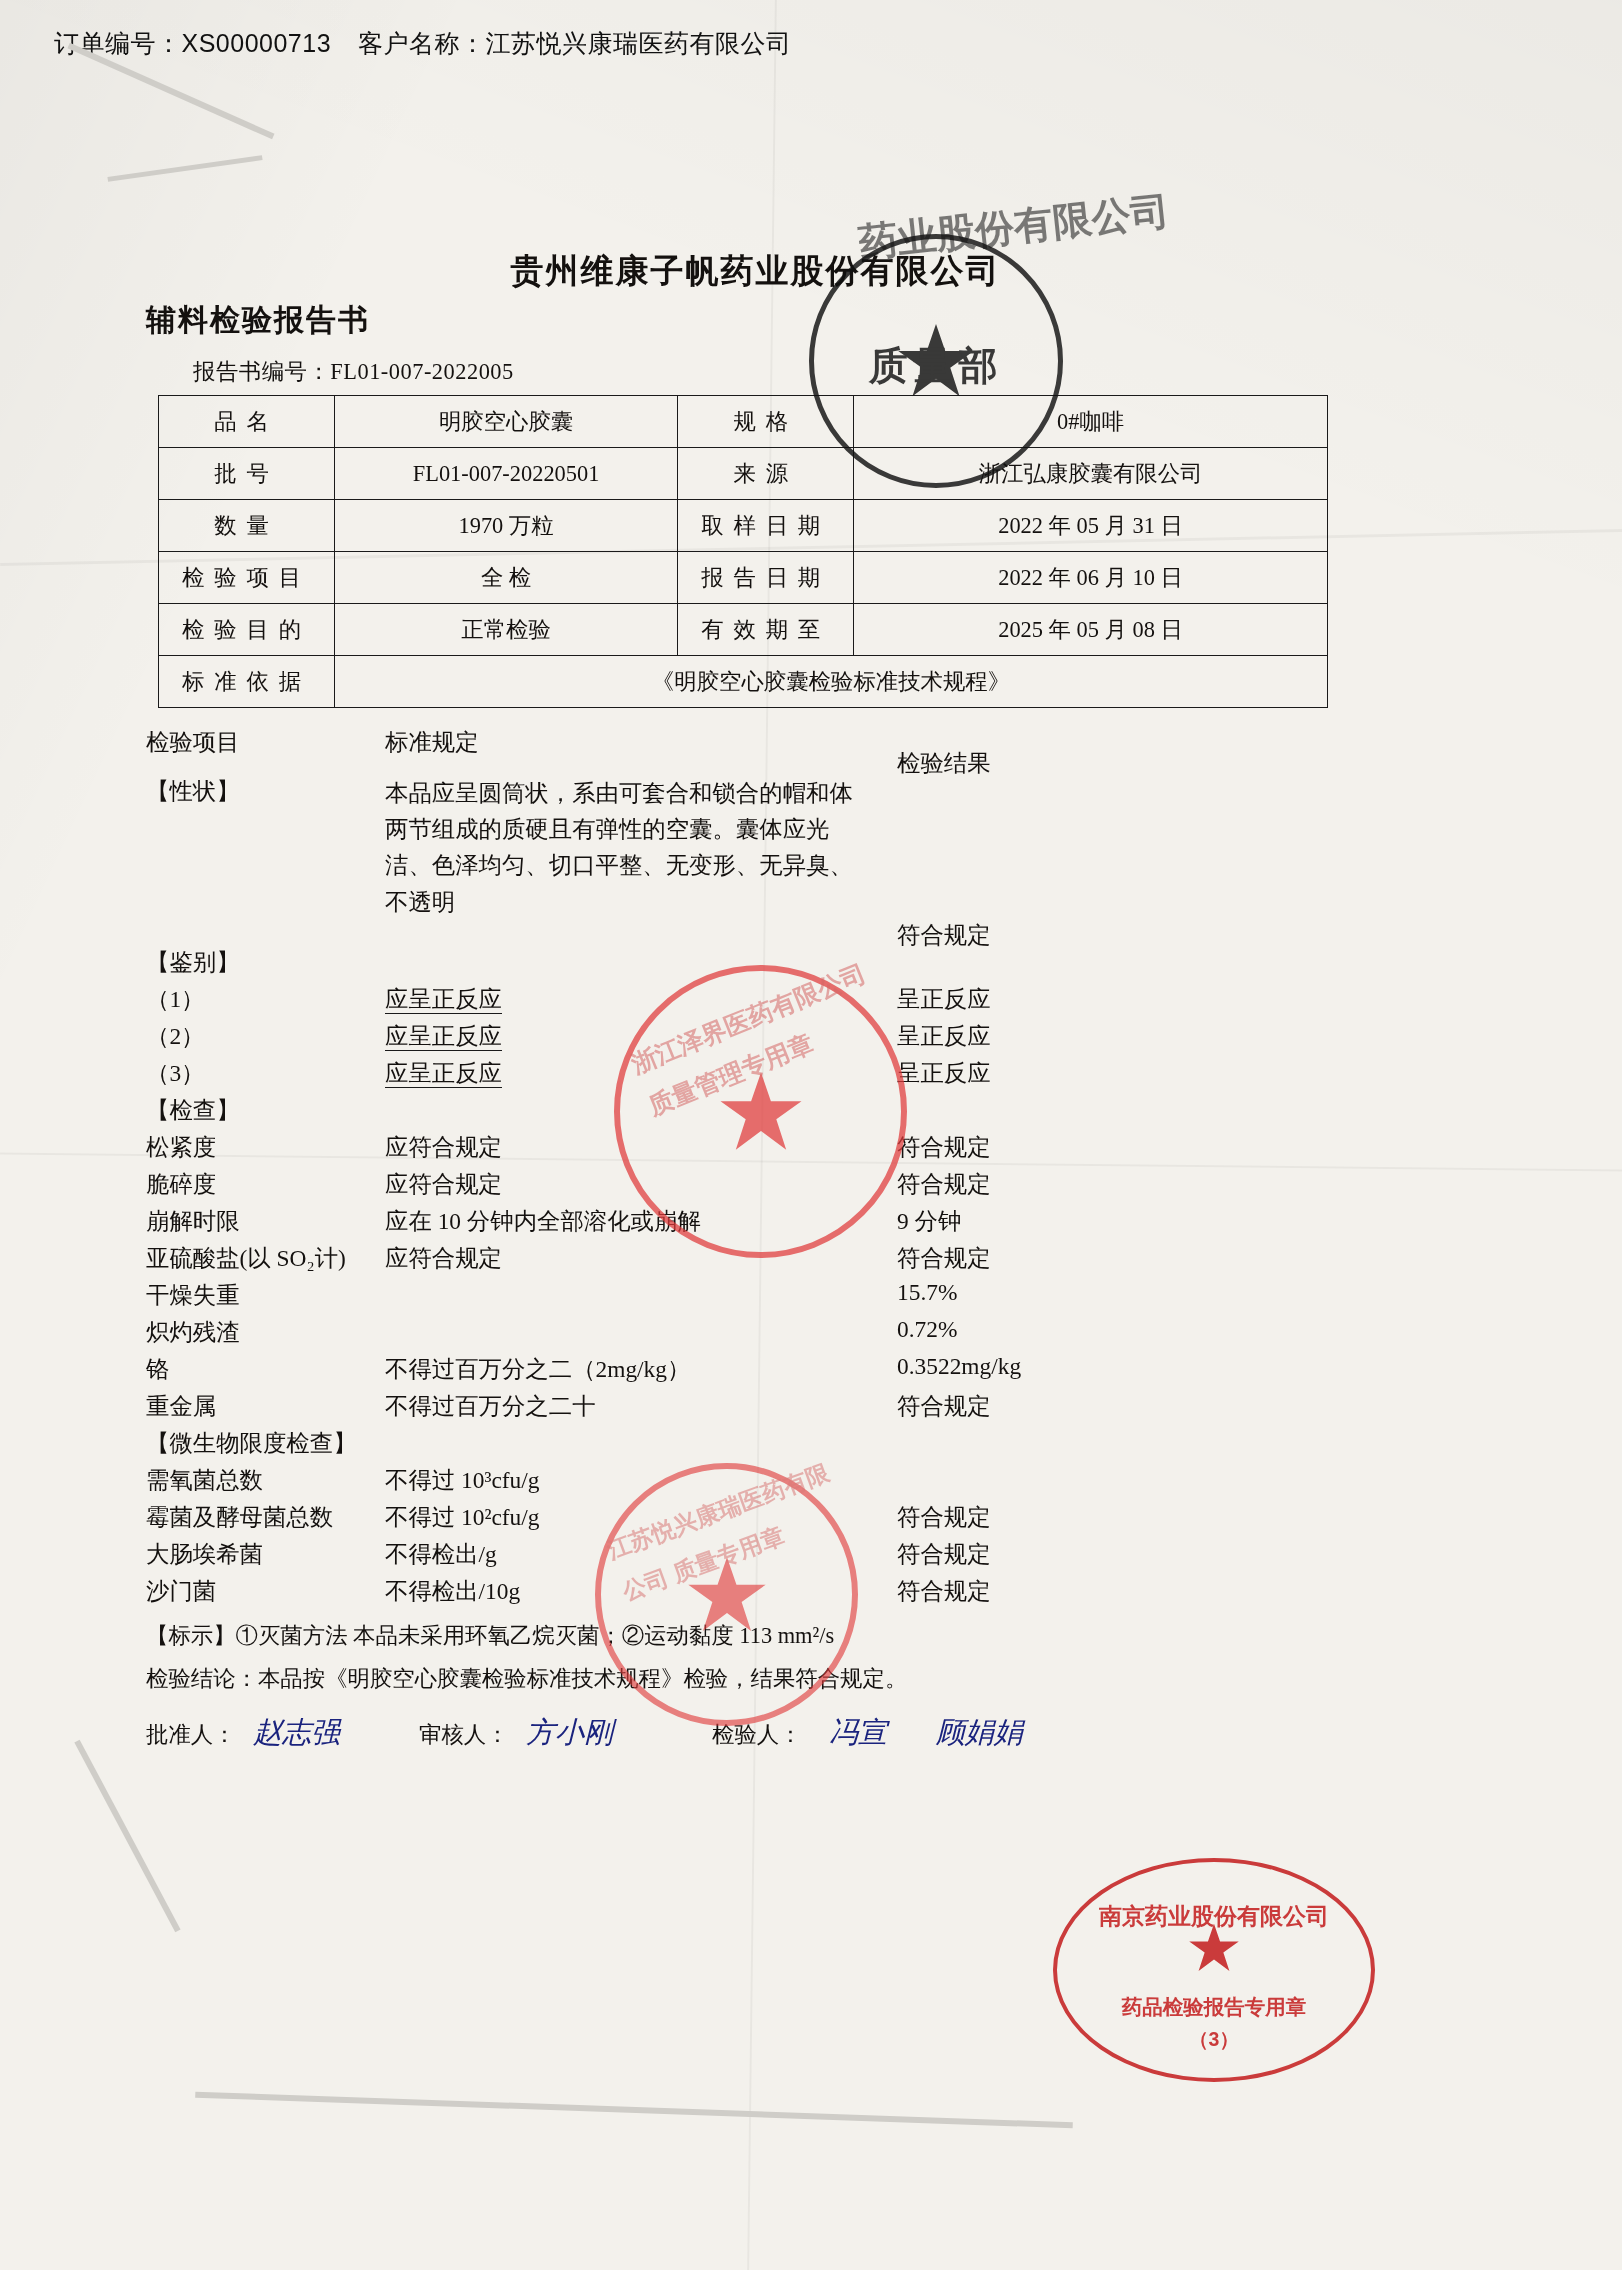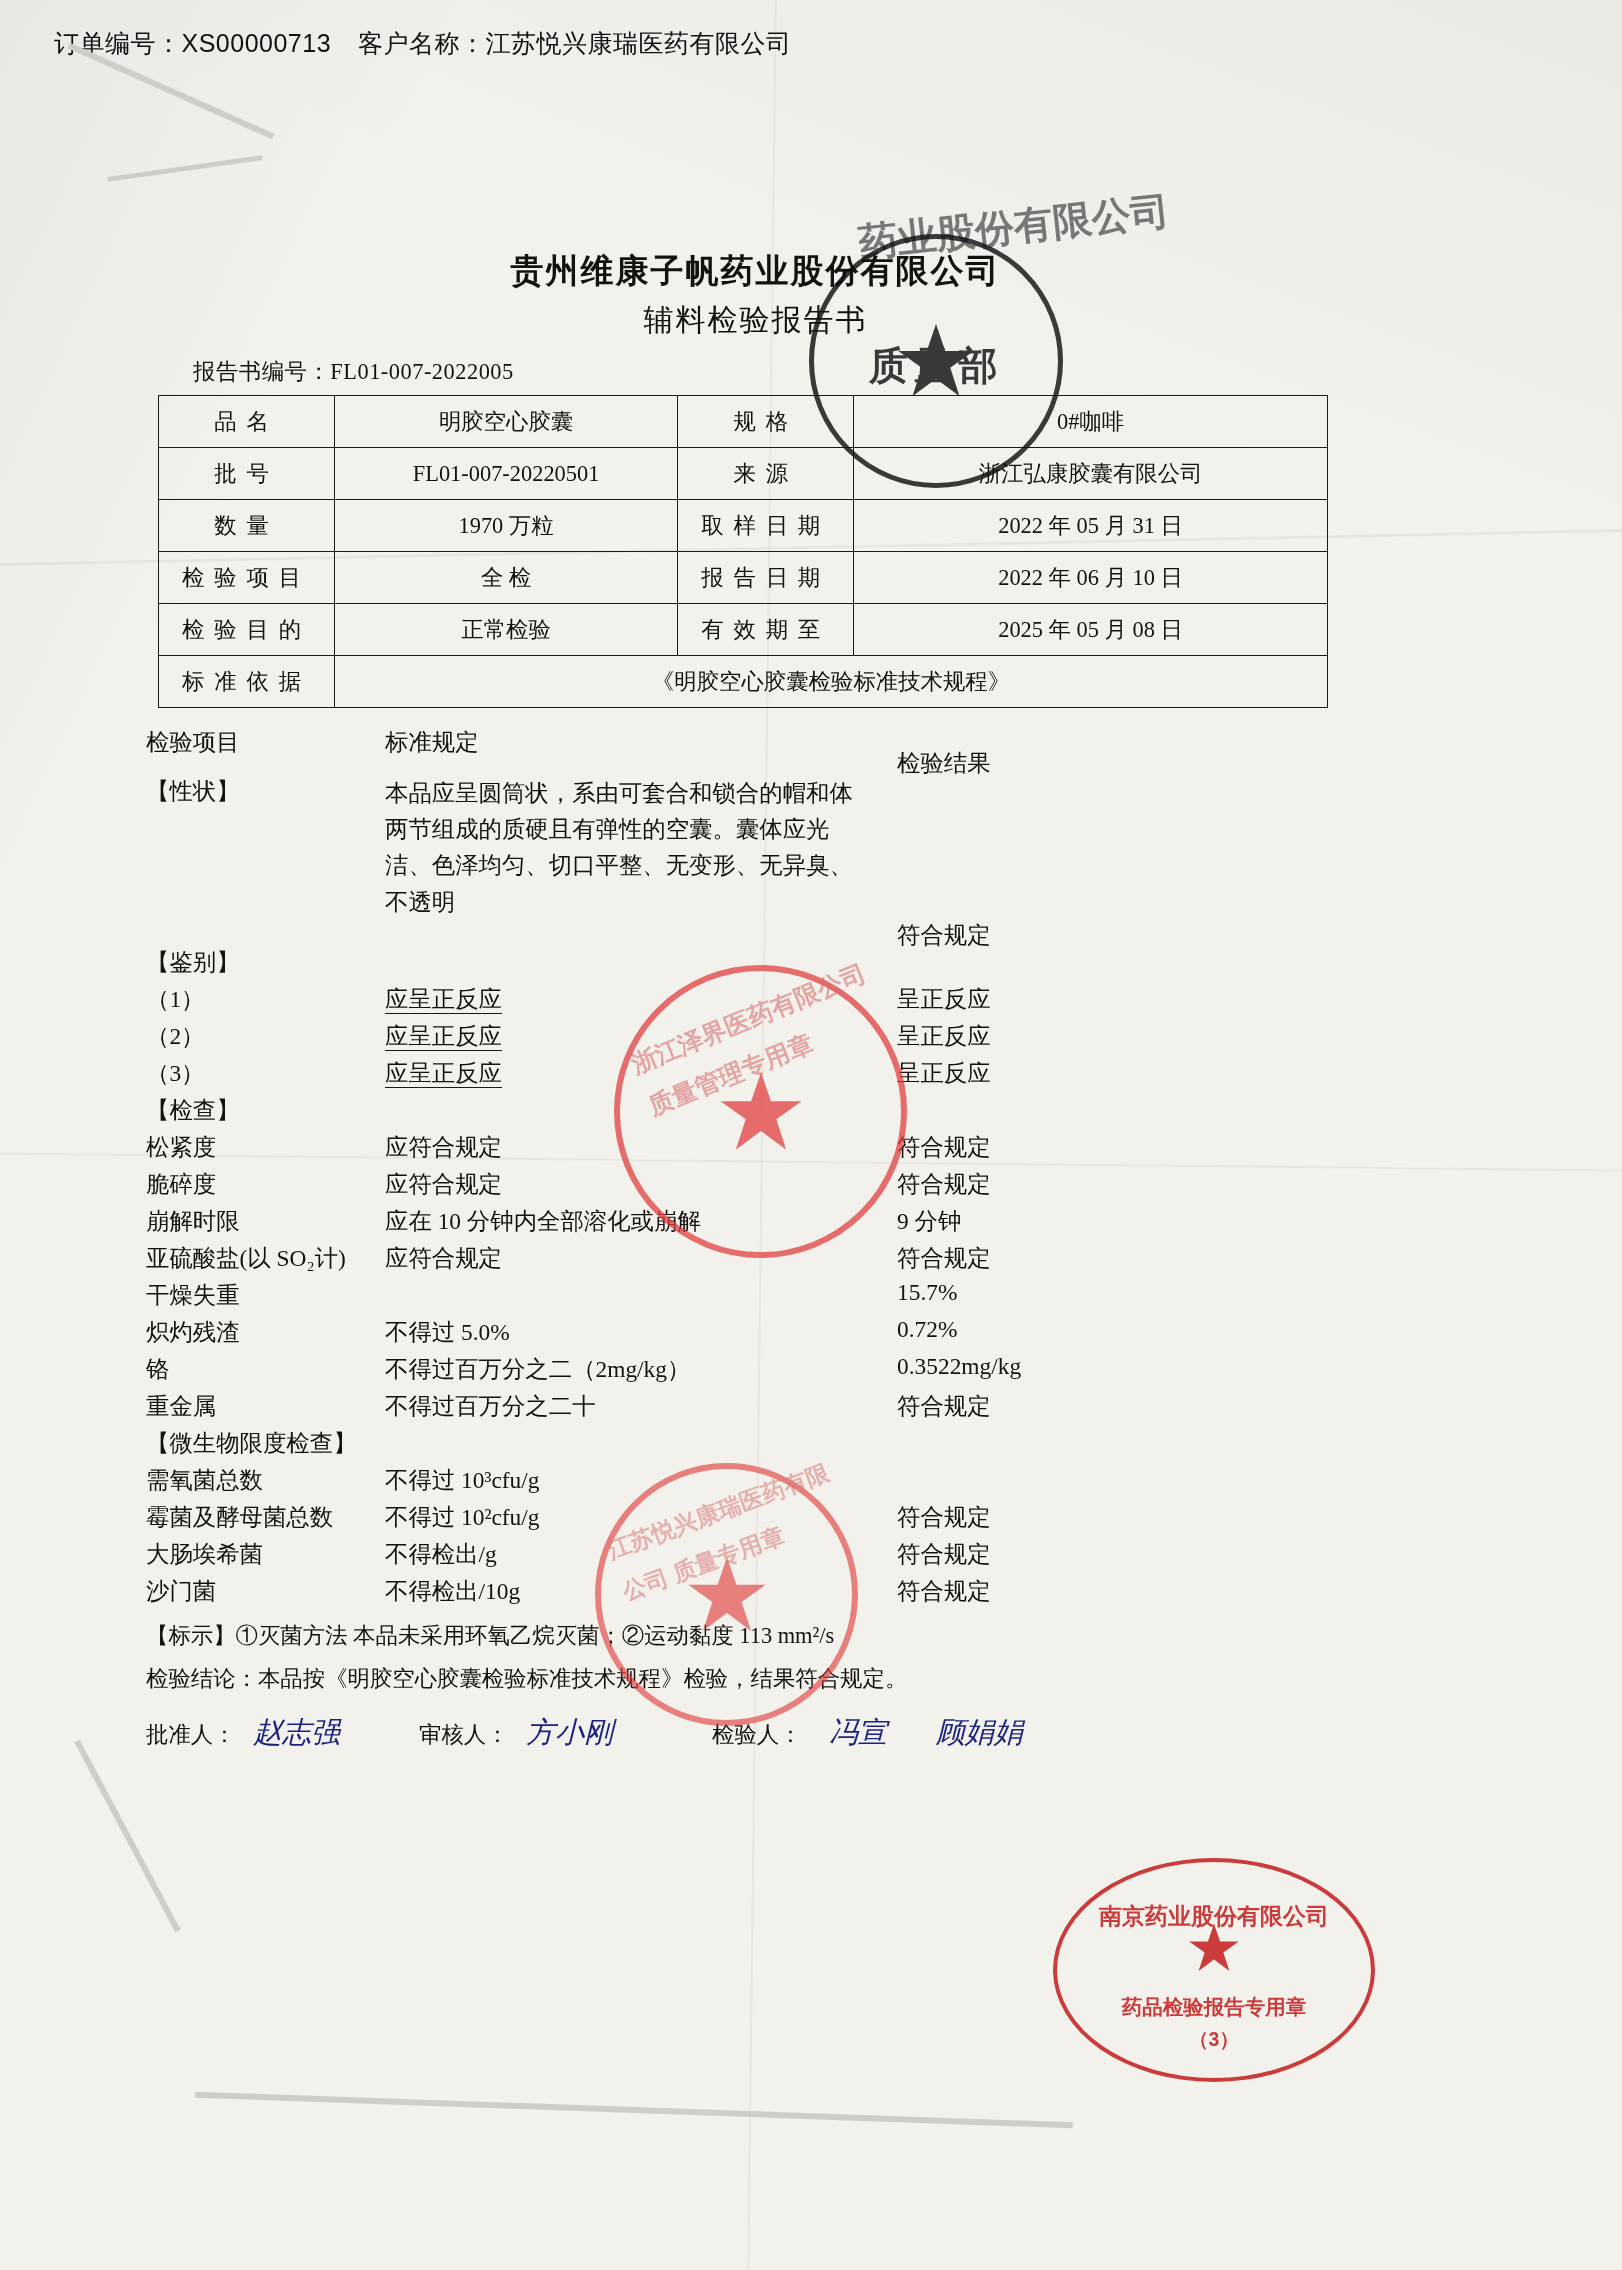--- a/index.html
+++ b/index.html
@@ -31,21 +31,21 @@
 
   .doc{
     position:absolute;left:146px;top:249px;width:1219px;
     color:#14110f;
   }
   .title1{
     text-align:center;font-size:33px;font-weight:bold;letter-spacing:2px;
     margin:0 0 5.9px 0;
   }
   .title2{
-    text-align:center;font-size:30px;font-weight:normal;letter-spacing:2px;
+    font-size:30px;font-weight:bold;letter-spacing:2px;
     margin:0 0 15.6px 0;
   }
   .repno{
     font-size:22.4px;margin:0 0 7.8px 47px;letter-spacing:0.5px;
   }
 
   table.info{
     border-collapse:collapse;width:1170px;margin-left:11.7px;
     table-layout:fixed;
     font-family:Liberation Serif, serif;
@@ -244,21 +244,20 @@
         <div class="r-name">亚硫酸盐(以 SO₂计)</div>
         <div class="r-spec">应符合规定</div>
         <div class="r-res">符合规定</div>
       </div>
       <div class="row">
         <div class="r-name">干燥失重</div>
         <div class="r-res">15.7%</div>
       </div>
       <div class="row">
         <div class="r-name">炽灼残渣</div>
-        <div class="r-spec">不得过 5.0%</div>
         <div class="r-res">0.72%</div>
       </div>
       <div class="row">
         <div class="r-name">铬</div>
         <div class="r-spec">不得过百万分之二（2mg/kg）</div>
         <div class="r-res">0.3522mg/kg</div>
       </div>
       <div class="row">
         <div class="r-name">重金属</div>
         <div class="r-spec">不得过百万分之二十</div>

